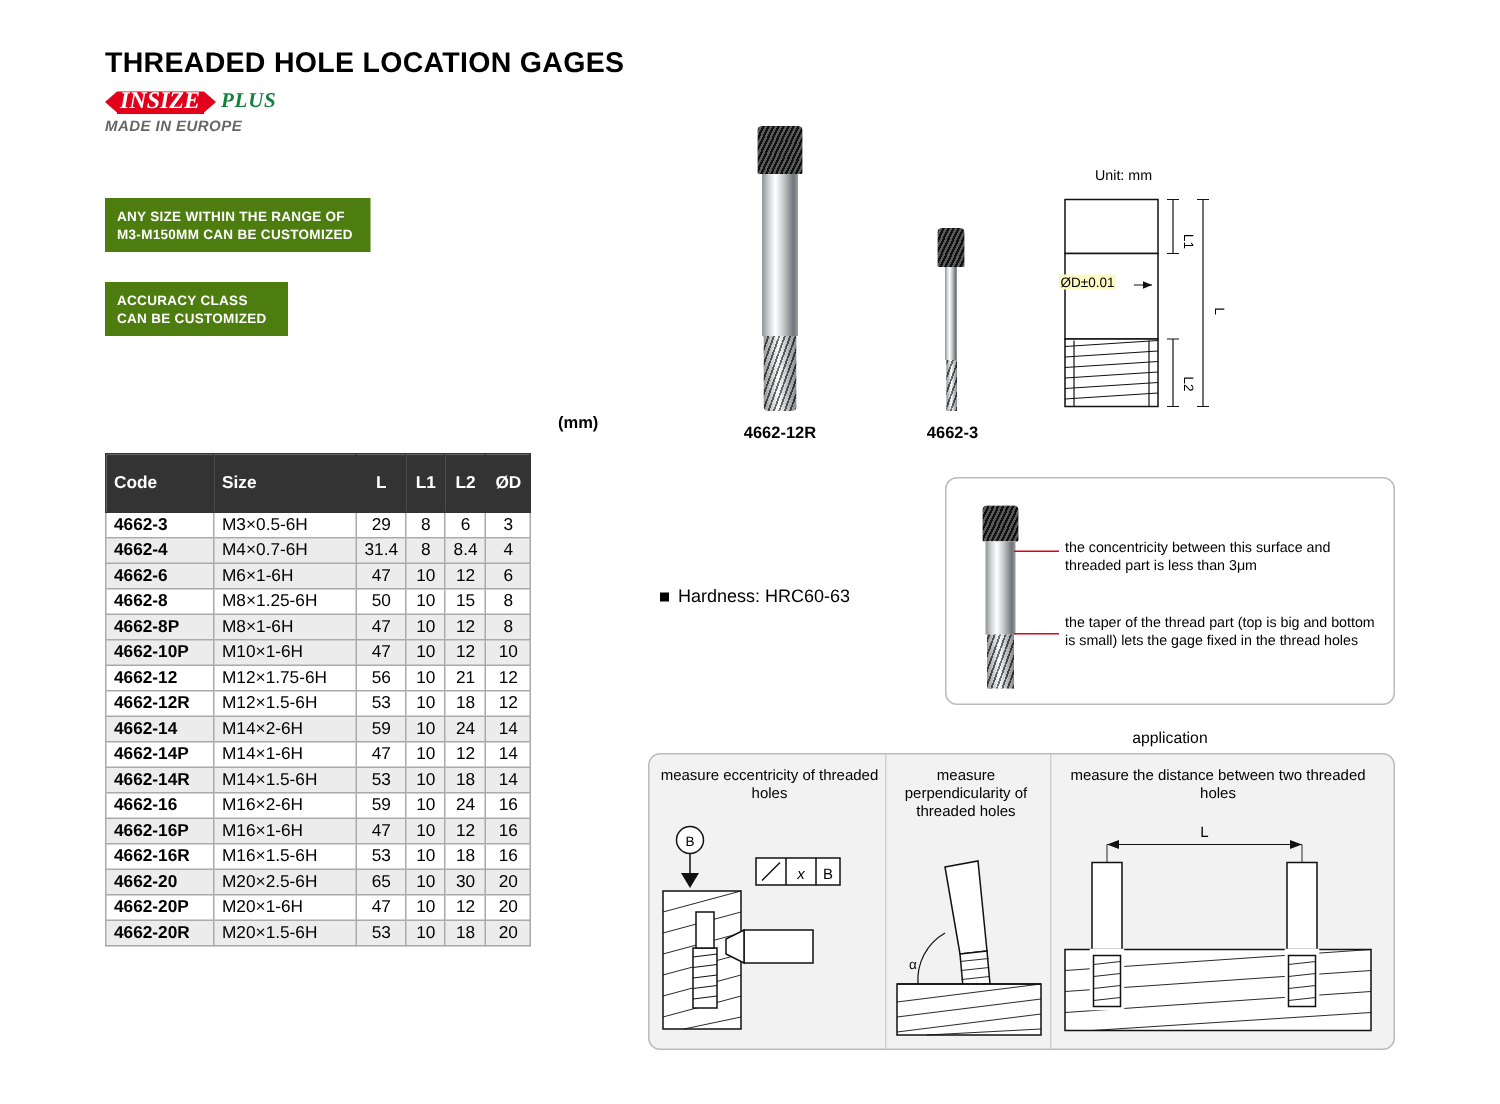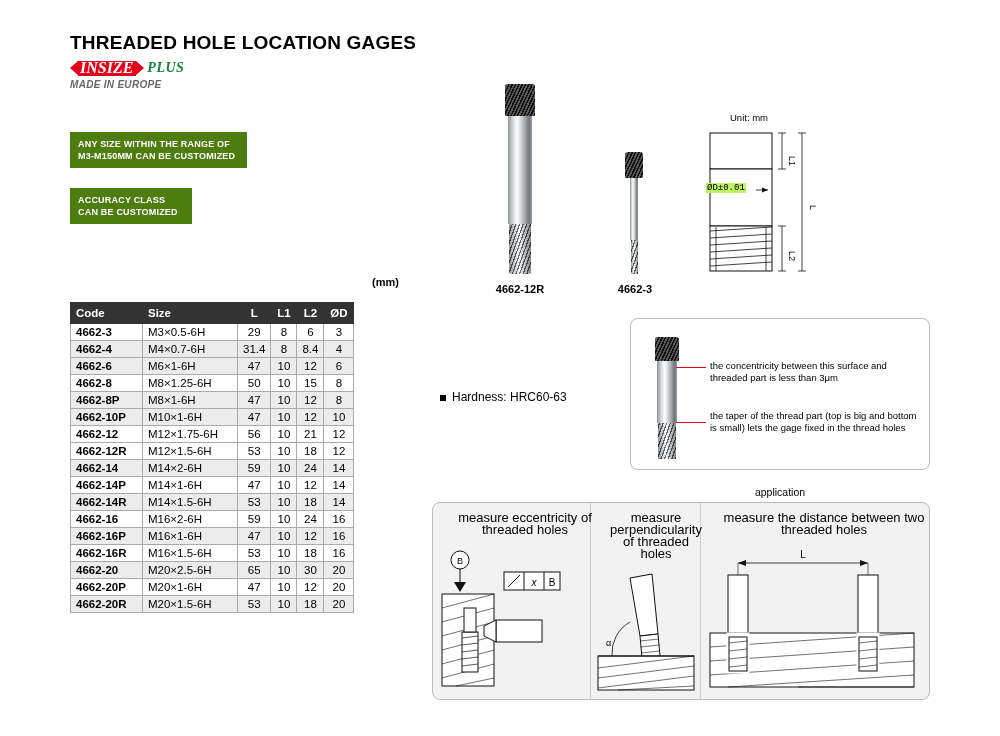--- a/index.html
+++ b/index.html
@@ -54,21 +54,21 @@
   #unit-label {
     position:absolute; left:372px; top:276px;
     font-size:11px; font-weight:bold; text-align:right;
   }
   #spec-table {
     position:absolute; left:70px; top:302px;
     border-collapse:collapse; font-size:11.5px;
   }
   #spec-table th {
     background:#333; color:#fff; font-weight:bold;
-    border:1px solid #333; padding:4px 5px; text-align:left;
+    border:1px solid #333; padding:13px 5px; text-align:left;
   }
   #spec-table td {
     border:1px solid #aaa; padding:2px 5px; background:#fff;
   }
   #spec-table tr.alt td { background:#ececec; }
   #spec-table td.code { font-weight:bold; width:72px; }
   #spec-table td.size { width:95px; }
   #spec-table td.num  { text-align:center; }
   #spec-table th.c-l  { width:28px; text-align:center; }
   #spec-table th.c-l1 { width:26px; text-align:center; }
@@ -122,21 +122,21 @@
   
   #app-title {
     position:absolute; left:630px; top:486px; width:300px;
     text-align:center; font-size:10.5px;
   }
   #app-panel {
     position:absolute; left:432px; top:502px; width:498px; height:198px;
     border:1px solid #bbb; border-radius:8px; background:#f2f2f2;
   }
   .app-head {
-    position:absolute; font-size:13px; line-height:12px; text-align:center;margin-left:12px;
+    position:absolute; font-size:10px; line-height:12px; text-align:center;
   }
   #app-h1 { left:440px; top:512px; width:146px; }
   #app-h2 { left:594px; top:512px; width:100px; }
   #app-h3 { left:706px; top:512px; width:212px; }
   .divider { position:absolute; width:1px; background:#cfcfcf; top:503px; height:196px; }
   svg { display:block; }
 </style>
 </head>
 <body>
 
@@ -355,21 +355,21 @@
     <line x1="92" y1="118" x2="92" y2="163" stroke="#111" stroke-width="0.8"></line>
     <line x1="88" y1="118" x2="96" y2="118" stroke="#111" stroke-width="0.8"></line>
     <line x1="88" y1="163" x2="96" y2="163" stroke="#111" stroke-width="0.8"></line>
     <text x="99" y="143" font-size="9" font-family="Liberation Sans, sans-serif" transform="rotate(90 99 143)">L2</text>
 
     <line x1="24" y1="82" x2="40" y2="82" stroke="#111" stroke-width="0.8"></line>
     <line x1="66" y1="82" x2="78" y2="82" stroke="#111" stroke-width="0.8"></line>
     <polygon points="24,82 30,79.5 30,84.5" fill="#111"></polygon>
     <polygon points="78,82 72,79.5 72,84.5" fill="#111"></polygon>
   </svg>
-  <div style="position:absolute; left:16px; top:75px; font-size:9px; background:#bef264; padding:0 1px;font-family:Liberation Mono, monospace;">ØD±0.01</div>
+  <div style="position:absolute; left:16px; top:75px; font-size:9px; background:#fef9c3; padding:0 1px;">ØD±0.01</div>
 </div>
 
 <div id="hardness">
   <span class="sq"></span><span>Hardness: HRC60-63</span>
 </div>
 
 <div id="note-panel"></div>
 <div class="pin" style="left:655px; top:337px; width:24px; height:122px;">
   <div class="knurl" style="position:absolute;left:0;top:0;width:24px;height:24px;"></div>
   <div class="shank" style="position:absolute;left:2px;top:24px;width:20px;height:62px;"></div>

